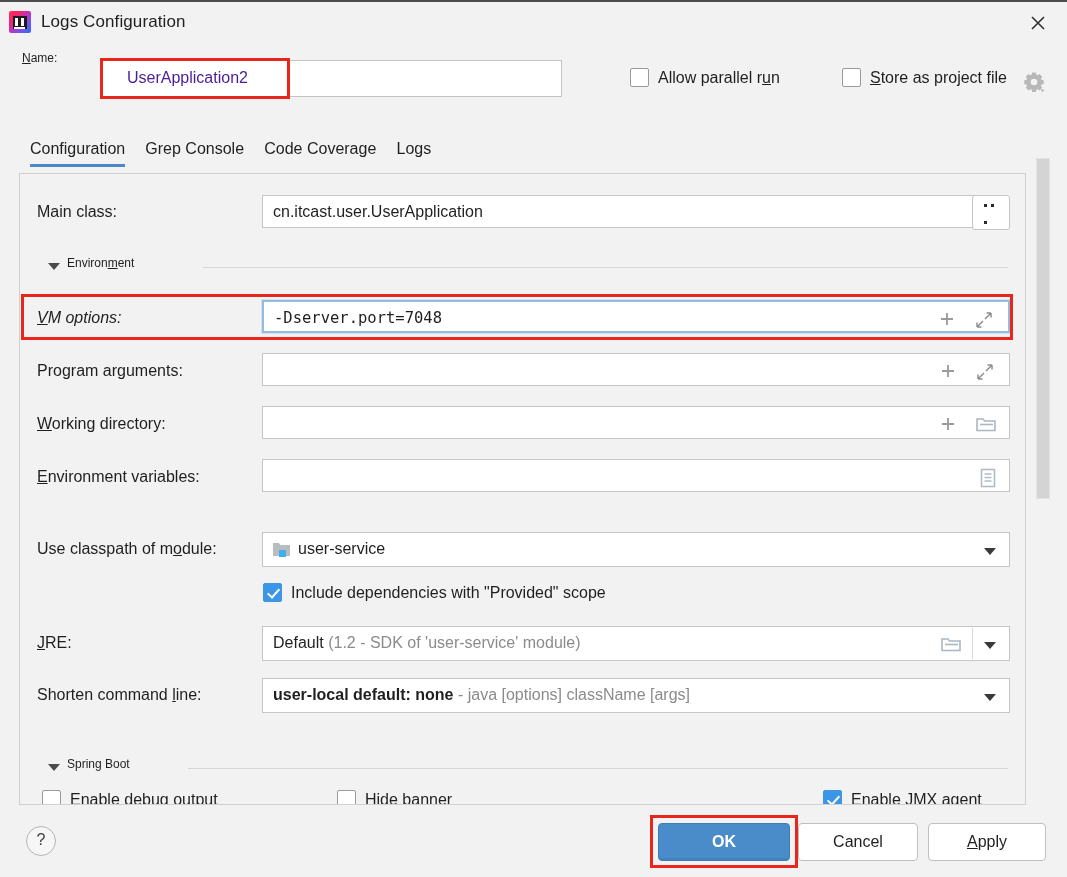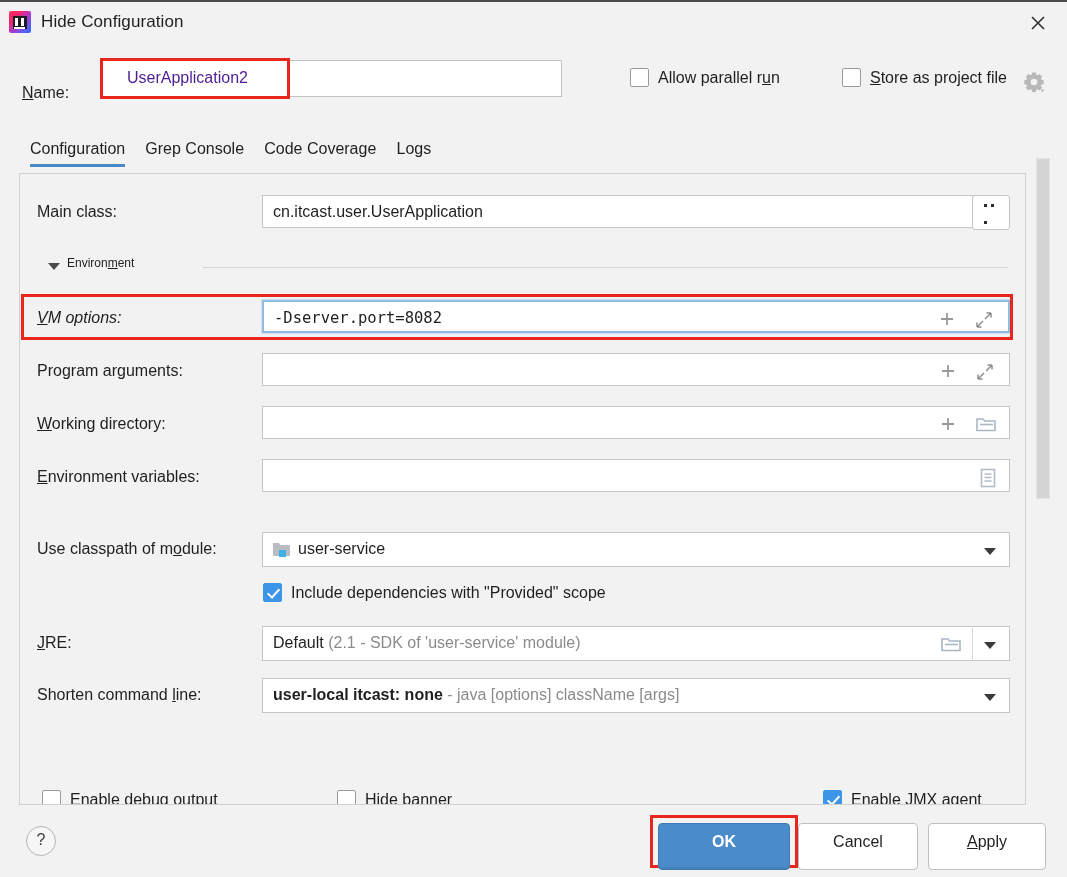--- a/index.html
+++ b/index.html
@@ -43,21 +43,21 @@
     font-size: 17px; color: #1f1f1f; letter-spacing: .1px;
   }
   .close-btn {
     position: absolute; right: 17px; top: 9px; width: 24px; height: 24px;
     cursor: pointer;
   }
   .close-btn svg { display: block; }
 
   
   .name-label {
-    position: absolute; left: 22px; top: 84px; font-size: 16px;
+    position: absolute; left: 22px; top: 51px; font-size: 12px;
   }
   .name-label u { text-decoration: underline; }
   .name-field-wrap {
     position: absolute; left: 102px; top: 60px; width: 460px; height: 37px;
     background: #ffffff; border: 1px solid #c4c4c4;
   }
   .name-field-value {
     position: absolute; left: 24px; top: 8px; font-size: 16px; color: #4c1d95;
   }
   .redbox-name {
@@ -186,21 +186,21 @@
   
   .help-btn {
     position: absolute; left: 26px; top: 826px; width: 30px; height: 30px;
     border: 1px solid #b4b4b4; border-radius: 50%; background: #f6f6f6; cursor: pointer;
   }
   .help-btn span {
     position: absolute; left: 0; right: 0; top: 4px; text-align: center;
     font-size: 16px; color: #3c3c3c;
   }
   .btn {
-    position: absolute; top: 823px; height: 47px; border-radius: 4px; cursor: pointer;
+    position: absolute; top: 823px; height: 38px; border-radius: 4px; cursor: pointer;
     font-size: 16px; text-align: center; line-height: 36px;
   }
   .btn.primary {
     background: #4a8bc9; border: 1px solid #3f7cb5; color: #ffffff; font-weight: bold;
     box-shadow: inset 0 -2px 0 rgba(0,0,0,.06);
   }
   .btn.normal { background: #ffffff; border: 1px solid #c0c0c0; color: #1f1f1f; }
   #btn-ok { left: 658px; width: 132px; }
   #btn-cancel { left: 798px; width: 120px; }
   #btn-apply { left: 928px; width: 118px; }
@@ -210,21 +210,21 @@
 <body>
 
 <div id="root">
 
   <div class="titlebar">
     <div class="title-icon">
       <span class="ij-bar"></span>
         <span class="ij-bar2"></span>
         <span class="ij-underline"></span>
     </div>
-    <div class="title-text">Hide Configuration</div>
+    <div class="title-text">Logs Configuration</div>
     <div class="close-btn">
       <svg width="24" height="24" viewBox="0 0 24 24">
         <path d="M6 6 L18 18 M18 6 L6 18" stroke="#303030" stroke-width="1.6" fill="none"></path>
       </svg>
     </div>
   </div>
 
   <div class="name-label"><u>N</u>ame:</div>
   <div class="name-field-wrap">
     <div class="name-field-value">UserApplication2</div>
@@ -266,21 +266,21 @@
       </div>
 
       <div class="section" style="left:28px; top:84px; width:960px;">
         <span class="tri"></span>
         <span class="sec-title">Environ<u>m</u>ent</span>
         <span class="sec-line" style="left:155px; right:0;"></span>
       </div>
 
       <div class="fld-label" style="left:17px; top:135px;font-style:italic;"><u>V</u>M options:</div>
       <div class="textfield mono focused" style="left:242px; top:126px; width:748px;">
-        <div class="val">-Dserver.port=8082</div>
+        <div class="val">-Dserver.port=7048</div>
         <span class="icon-plus">
           <svg width="18" height="18" viewBox="0 0 18 18">
               <path d="M9 3 V15 M3 9 H15" stroke="#9a9a9a" stroke-width="1.8" fill="none"></path>
             </svg>
         </span>
         <span class="icon-expand">
           <svg width="18" height="18" viewBox="0 0 18 18">
             <path d="M16 2 L10 8 M16 2 L11.5 2 M16 2 L16 6.5" stroke="#8f8f8f" stroke-width="1.5" fill="none"></path>
             <path d="M2 16 L8 10 M2 16 L6.5 16 M2 16 L2 11.5" stroke="#8f8f8f" stroke-width="1.5" fill="none"></path>
           </svg>
@@ -341,37 +341,42 @@
         <span class="cval" style="left:35px;">user-service</span>
         <span class="arrow"></span>
       </div>
 
       <div style="position:absolute; left:243px; top:409px;">
         <span class="chk on"></span><span class="cb-label">Include dependencies with "Provided" scope</span>
       </div>
 
       <div class="fld-label" style="left:17px; top:460px;"><u>J</u>RE:</div>
       <div class="combo" style="left:242px; top:452px; width:748px;">
-        <span class="cval"><span class="strong">Default</span> <span class="dim">(2.1 - SDK of 'user-service' module)</span></span>
+        <span class="cval"><span class="strong">Default</span> <span class="dim">(1.2 - SDK of 'user-service' module)</span></span>
         <span class="icon-folder-gray" style="right:48px;">
           <svg width="20" height="17" viewBox="0 0 20 17">
             <path d="M1 3 h6 l1.6 2 H19 v9.5 H1 Z" fill="none" stroke="#a9b7c4" stroke-width="1.6"></path>
             <path d="M4 8.5 h13" stroke="#a9b7c4" stroke-width="1.6"></path>
           </svg>
         </span>
         <span class="sep"></span>
         <span class="arrow"></span>
       </div>
 
       <div class="fld-label" style="left:17px; top:512px;">Shorten command <u>l</u>ine:</div>
       <div class="combo" style="left:242px; top:504px; width:748px;">
-        <span class="cval"><span class="strong" style="font-weight:bold;">user-local itcast: none</span> <span class="dim">- java [options] className [args]</span></span>
+        <span class="cval"><span class="strong" style="font-weight:bold;">user-local default: none</span> <span class="dim">- java [options] className [args]</span></span>
         <span class="arrow"></span>
       </div>
 
+      <div class="section" style="left:28px; top:585px; width:960px;">
+        <span class="tri"></span>
+        <span class="sec-title">Spring Boot</span>
+        <span class="sec-line" style="left:140px; right:0;"></span>
+      </div>
 
       <div style="position:absolute; left:22px; top:616px;">
         <span class="chk"></span><span class="cb-label">Enable debug output</span>
       </div>
       <div style="position:absolute; left:291px; top:616px;padding-left:26px;">
         <span class="chk"></span><span class="cb-label">Hide banner</span>
       </div>
       <div style="position:absolute; left:803px; top:616px;">
         <span class="chk on"></span><span class="cb-label">Enable JMX agent</span>
       </div>

